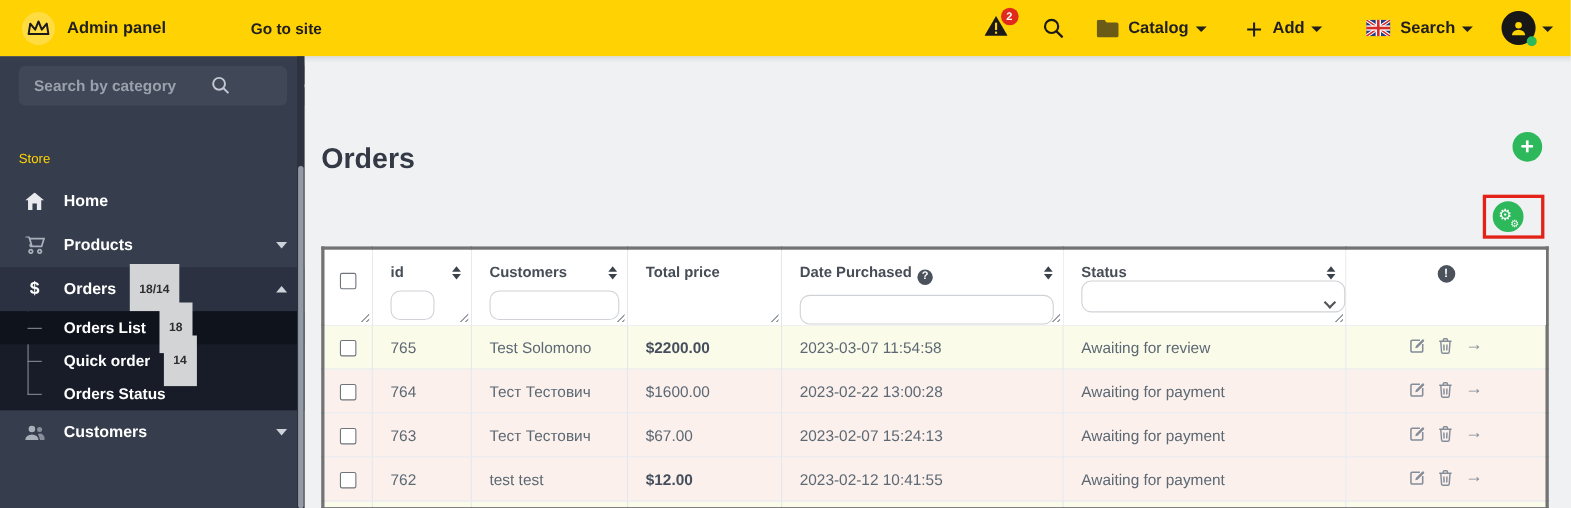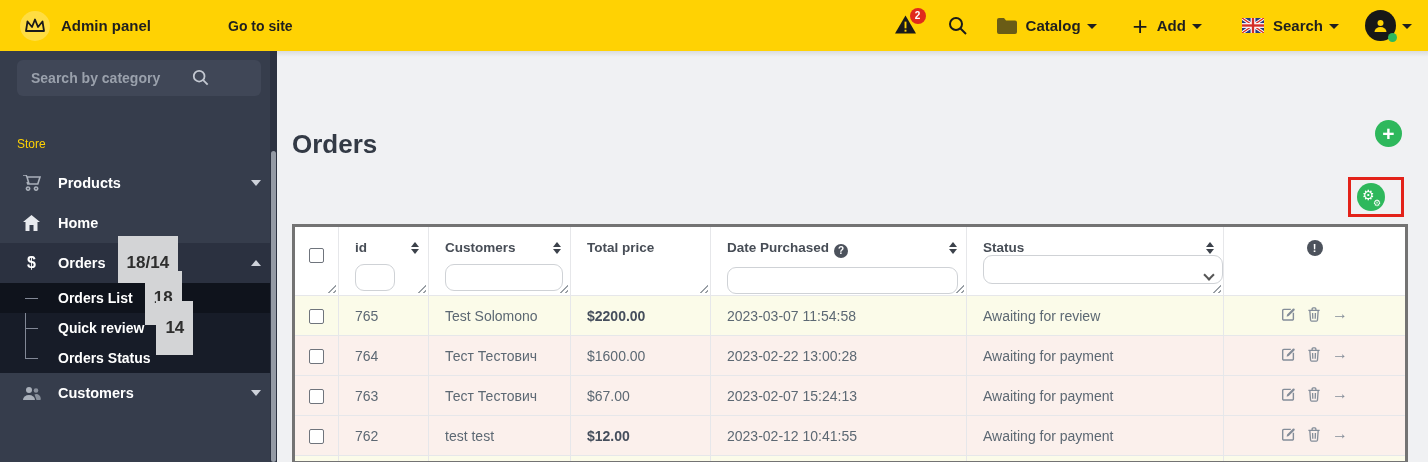--- a/index.html
+++ b/index.html
@@ -37,21 +37,21 @@
   .sb-search::placeholder { color:#9aa1ac; font-weight:bold; }
   .sb-search-icon { position:absolute; left:192px; top:18px; pointer-events:none; }
   .collapse-btn { width:36px; height:36px; background:#202633; border:none; border-radius:7px; display:flex; align-items:center; justify-content:center; cursor:pointer; }
   .sb-section { color:#ffd203; font-size:12px; margin:41px 0 12px 17px; }
   .nav-item { height:40px; display:flex; align-items:center; padding-left:21px; cursor:pointer; font-size:14.5px; font-weight:bold; color:#fff; position:relative; }
   .nav-icon { width:21px; display:flex; justify-content:center; margin-right:16px; color:#c3c8d1; font-weight:bold; }
   .nav-chev { position:absolute; right:16px; }
   .chev-down { width:0;height:0;border-left:5px solid transparent;border-right:5px solid transparent;border-top:6px solid #ced2da; }
   .chev-up { width:0;height:0;border-left:5px solid transparent;border-right:5px solid transparent;border-bottom:6px solid #ced2da; }
   .nav-item.open { background:#2b3140; }
-  .pill { background:#d3d4d6; color:#2e2e2e; font-size:17px; font-weight:bold; border-radius:0; padding:17px 9px; margin-left:12px; }
+  .pill { background:#d3d4d6; color:#2e2e2e; font-size:11px; font-weight:bold; border-radius:0; padding:17px 9px; margin-left:12px; }
   .submenu { background:#171c28; position:relative; }
   .sub-item { height:30px; display:flex; align-items:center; padding-left:58px; font-size:14px; font-weight:bold; color:#fff; cursor:pointer; position:relative; }
   .sub-item.active { background:#0f131c; }
   .tree-v { position:absolute; left:25px; top:0; width:1px; height:76px; background:#828896; }
   .tree-h { position:absolute; left:25px; width:13px; height:1px; background:#828896; top:50%; }
   .sb-scroll { position:absolute; top:0; right:0; bottom:0; width:7px; background:#2c3240; }
   .sb-thumb { position:absolute; left:1px; top:100px; bottom:0; width:5px; background:#949aa4; border-radius:3px; }
 
   
   .main { position:relative; flex:1; background:#f0f1f3; overflow:hidden; }
@@ -184,54 +184,54 @@
               <path d="M10.5 4.5 L7 8 L10.5 11.5"></path>
             </svg>
         </button>
       </div>
 
       <div class="sb-section">Store</div>
 
       <nav>
         <div class="nav-item">
           <span class="nav-icon">
+            <svg width="17" height="16" viewBox="0 0 17 16">
+                <path d="M8.5 0 L17 7 L14.5 7 L14.5 16 L10.5 16 L10.5 10 L6.5 10 L6.5 16 L2.5 16 L2.5 7 L0 7 Z" fill="#e8eaee"></path>
+              </svg>
+          </span>
+          <span>Home</span>
+        </div>
+
+        <div class="nav-item">
+          <span class="nav-icon">
             <svg width="18" height="16" viewBox="0 0 18 16">
                 <path d="M0 0 h3 l1 2 h13 l-2.2 7 h-10 l-.7-2 M4 2 l2 7 M5 12 a1.6 1.6 0 1 0 .1 0 M13 12 a1.6 1.6 0 1 0 .1 0" fill="none" stroke="#aab0ba" stroke-width="1.6"></path>
               </svg>
           </span>
           <span>Products</span>
           <span class="nav-chev chev-down"></span>
-        </div>
-
-        <div class="nav-item">
-          <span class="nav-icon">
-            <svg width="17" height="16" viewBox="0 0 17 16">
-                <path d="M8.5 0 L17 7 L14.5 7 L14.5 16 L10.5 16 L10.5 10 L6.5 10 L6.5 16 L2.5 16 L2.5 7 L0 7 Z" fill="#e8eaee"></path>
-              </svg>
-          </span>
-          <span>Home</span>
         </div>
 
         <div class="nav-item open">
           <span class="nav-icon" style="font-size:16px;color:#fff;">$</span>
           <span>Orders</span>
           <span class="pill">18/14</span>
           <span class="nav-chev chev-up"></span>
         </div>
 
         <div class="submenu">
           <span class="tree-v"></span>
           <div class="sub-item active">
             <span class="tree-h"></span>
             <span>Orders List</span>
             <span class="pill">18</span>
           </div>
           <div class="sub-item">
             <span class="tree-h"></span>
-            <span>Quick review</span>
+            <span>Quick order</span>
             <span class="pill">14</span>
           </div>
           <div class="sub-item">
             <span class="tree-h"></span>
             <span>Orders Status</span>
           </div>
         </div>
 
         <div class="nav-item">
           <span class="nav-icon">

